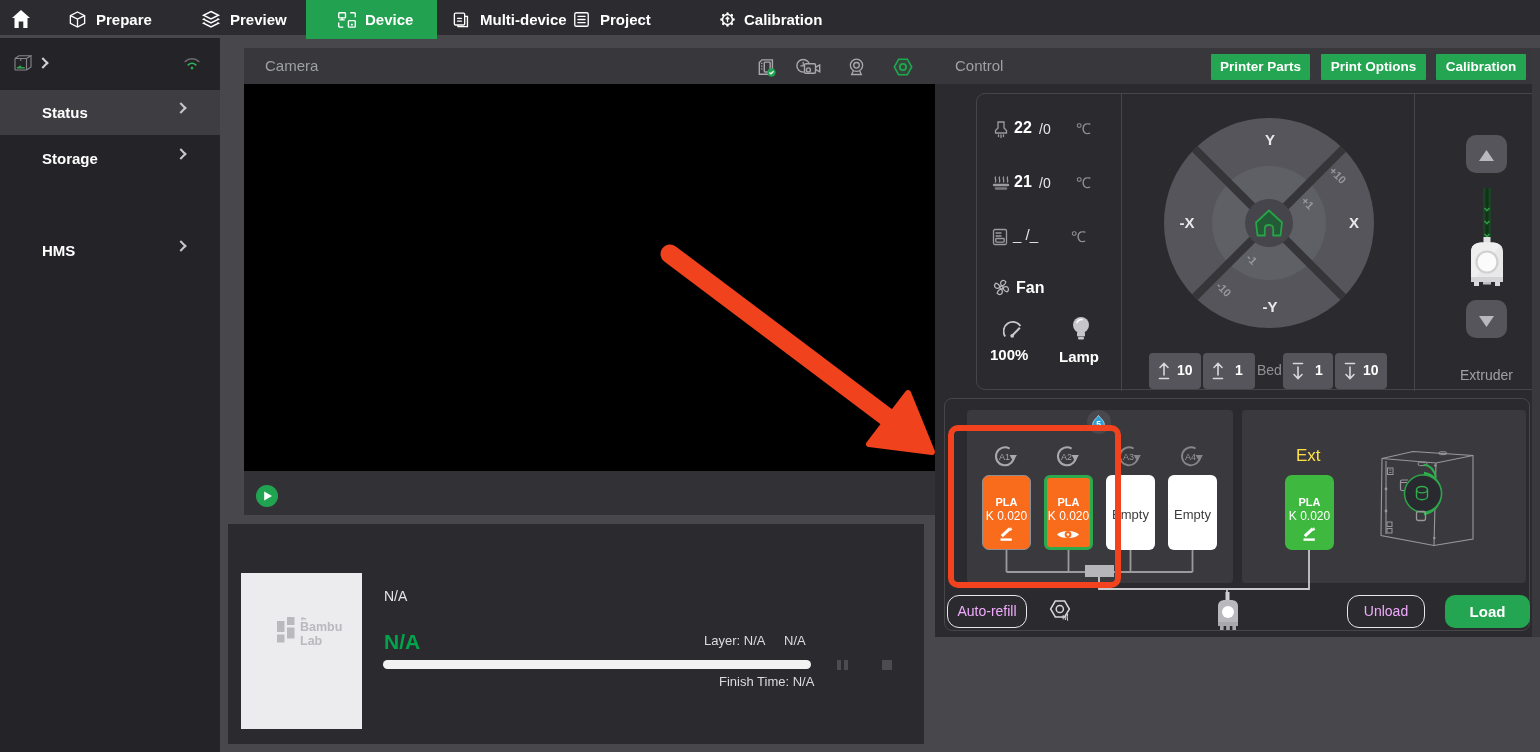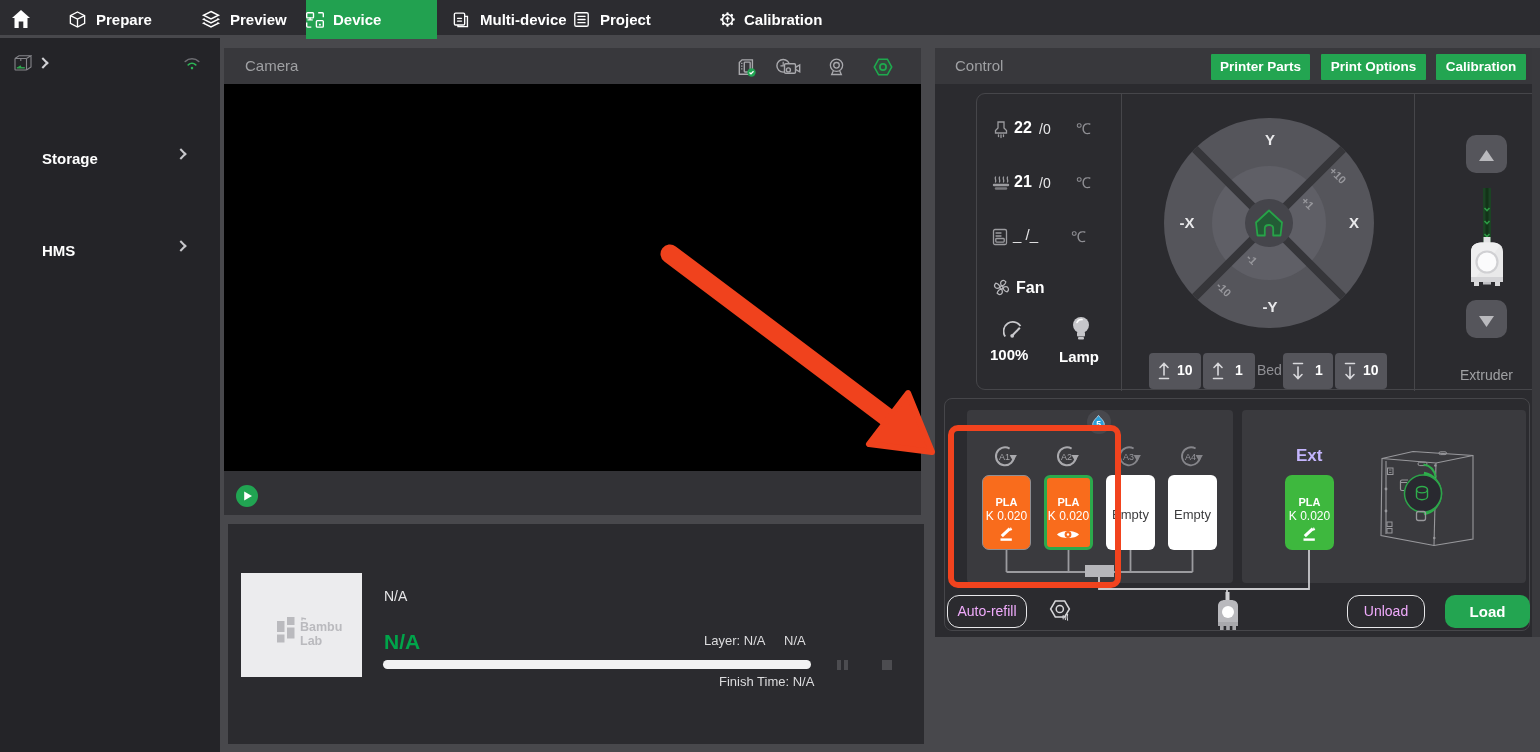--- a/index.html
+++ b/index.html
@@ -44,21 +44,21 @@
       <span>Prepare</span>
   </div>
   <div class="tab" style="left:201px;">
     <svg width="20" height="20" viewBox="0 0 24 24" fill="none" stroke="#fff" stroke-width="1.7">
       <path d="M12 3 L21 7.5 L12 12 L3 7.5 Z"></path>
         <path d="M4.5 11.5 L3 12.3 L12 16.8 L21 12.3 L19.5 11.5"></path>
         <path d="M4.5 16.3 L3 17.1 L12 21.6 L21 17.1 L19.5 16.3"></path>
     </svg>
       <span>Preview</span>
   </div>
-  <div class="tab" id="tab-device" style="left:306px;width:131px;">
+  <div class="tab" id="tab-device" style="left:306px;width:131px;padding-left:32px;">
     <svg width="18" height="16" viewBox="0 0 18 16" fill="none" stroke="#fff" stroke-width="1.4">
       <rect x="0.7" y="0.7" width="6.8" height="5.2" rx="0.8"></rect>
       <path d="M4.1 5.9 L4.1 7.4 M2 7.9 L6.2 7.9" stroke-linecap="round"></path>
       <path d="M12.2 0.7 L16.3 0.7 Q17.3 0.7 17.3 1.7 L17.3 5.2"></path>
       <path d="M0.7 10.4 L0.7 14 Q0.7 15.1 1.7 15.1 L5.3 15.1"></path>
       <rect x="10.4" y="8.6" width="6.9" height="6.5" rx="0.9"></rect>
       <rect x="12.9" y="11.8" width="1.9" height="1.7" fill="#fff" stroke="none"></rect>
     </svg>
       <span>Device</span>
   </div>
@@ -95,24 +95,25 @@
     <path d="M6.8 3.5 L6.8 6"></path>
     <path d="M2.8 12.8 L6.5 10.2 L7.8 12.8 Z" fill="#2ea84f" stroke="none"></path>
     <path d="M2.8 12.8 L10.8 12.8" stroke="#2ea84f" stroke-width="1.4"></path>
   </svg>
   <span class="chev" style="position:absolute;left:39px;top:21px;transform:rotate(45deg);border-color:#d2d2d6;"></span>
   <svg class="abs" style="left:183px;top:18px;" width="18" height="14" viewBox="0 0 24 18">
     <path d="M3 7 A 13 13 0 0 1 21 7" fill="none" stroke="#6e6e73" stroke-width="2.2" stroke-linecap="round"></path>
     <path d="M7 11.5 A 7.5 7.5 0 0 1 17 11.5" fill="none" stroke="#2db456" stroke-width="2.2" stroke-linecap="round"></path>
     <circle cx="12" cy="15.8" r="1.7" fill="#2db456"></circle>
   </svg>
+  <div class="sitem" style="top:52px;background:#3e3e42;">Status<span class="chev"></span></div>
   <div class="sitem" style="top:98px;">Storage<span class="chev"></span></div>
   <div class="sitem" style="top:190px;">HMS<span class="chev"></span></div>
 </div>
-<div id="cam" class="panel" style="left:224px;top:48px;width:697px;height:467px;padding-left:32px;">
+<div id="cam" class="panel" style="left:244px;top:48px;width:697px;height:467px;padding-left:32px;">
   <div class="phead" style="height:36px;line-height:36px;padding-left:21px;">Camera</div>
 
   <svg class="abs" style="left:512px;top:10px;" width="22" height="19" viewBox="0 0 24 21" fill="none" stroke="#a9a9ad" stroke-width="1.5">
     <path d="M6.5 2 L18 2 L18 18 L3.5 18 L3.5 5 Z"></path>
     <rect x="9" y="4.5" width="6.5" height="11" rx="0.8"></rect>
     <path d="M5.5 6 L7 6 M5.5 9 L7 9 M5.5 12 L7 12" stroke-width="1.3"></path>
     <circle cx="17" cy="16" r="4.6" fill="#21a452" stroke="none"></circle>
     <path d="M14.8 16 L16.4 17.6 L19.2 14.6" stroke="#fff" stroke-width="1.4" fill="none"></path>
   </svg>
   <svg class="abs" style="left:551px;top:9px;" width="29" height="20" viewBox="0 0 29 20" fill="none" stroke="#a9a9ad" stroke-width="1.4">
@@ -133,21 +134,21 @@
   </svg>
   <div class="abs" style="left:0;top:36px;width:697px;height:387px;background:#000;"></div>
   <div class="abs" style="left:0;top:423px;width:697px;height:44px;background:#323236;">
     <svg class="abs" style="left:12px;top:14px;" width="22" height="22" viewBox="0 0 22 22">
       <circle cx="11" cy="11" r="11" fill="#21a452"></circle>
       <path d="M8.2 6.5 L16 11 L8.2 15.5 Z" fill="#fff"></path>
     </svg>
   </div>
 </div>
 <div id="prog" class="panel" style="left:228px;top:524px;width:696px;height:220px;">
-  <div class="abs" style="left:13px;top:49px;width:121px;height:104px;background:#ececee;">
+  <div class="abs" style="left:13px;top:49px;width:121px;height:156px;background:#ececee;">
     <svg class="abs" style="left:36px;top:44px;" width="74" height="32" viewBox="0 0 74 32">
       <g fill="#bababe">
         <rect x="0" y="4" width="7.5" height="11"></rect>
           <rect x="10" y="0" width="7.5" height="8"></rect>
         <rect x="10" y="10.5" width="7.5" height="11"></rect>
           <rect x="0" y="17.5" width="7.5" height="8"></rect>
       </g>
       <text x="23" y="14" font-size="12.5" font-weight="bold" fill="#bababe" font-family="Liberation Sans">Bambu</text>
       <text x="23" y="28" font-size="12.5" font-weight="bold" fill="#bababe" font-family="Liberation Sans">Lab</text>
       <path d="M25 3.5 L25 1 L29 2" fill="none" stroke="#bababe" stroke-width="1.3"></path>
@@ -355,21 +356,21 @@
     <svg class="abs" style="left:111px;top:130px;" width="24" height="11" viewBox="0 0 24 11">
       <path d="M1 5.5 C5 0.8 19 0.8 23 5.5 C19 10.2 5 10.2 1 5.5 Z" fill="#fff"></path>
       <circle cx="12" cy="5.5" r="3.4" fill="#f96c1c"></circle>
       <circle cx="12" cy="5.5" r="1.2" fill="#fff"></circle>
     </svg>
     <div class="abs" style="left:161px;top:76px;width:49px;height:75px;background:#fff;border-radius:6px;"></div>
     <div class="abs" style="left:161px;top:108px;width:49px;text-align:center;font-size:13px;color:#3c3c3e;">Empty</div>
     <div class="abs" style="left:223px;top:76px;width:49px;height:75px;background:#fff;border-radius:6px;"></div>
     <div class="abs" style="left:223px;top:108px;width:49px;text-align:center;font-size:13px;color:#3c3c3e;">Empty</div>
 
-    <div class="abs" style="left:351px;top:47px;font-size:17px;font-weight:700;color:#c4b5fd;">Ext</div>
+    <div class="abs" style="left:351px;top:47px;font-size:17px;font-weight:400;color:#fde047;">Ext</div>
     <div class="abs" style="left:340px;top:76px;width:49px;height:75px;background:#3eb83e;border-radius:7px;"></div>
     <div class="abs" style="left:340px;top:97px;width:49px;text-align:center;font-size:11px;font-weight:700;color:#fff;">PLA</div>
     <div class="abs" style="left:340px;top:110px;width:49px;text-align:center;font-size:12px;color:#fff;">K 0.020</div>
     <svg class="abs" style="left:357px;top:127px;" width="15" height="15" viewBox="0 0 15 15" stroke="#fff" fill="none">
       <path d="M2.8 10.2 L10.8 2.6" stroke-width="3"></path>
       <path d="M11.8 0.9 L13.3 3.9 L10 5 Z" fill="#fff" stroke="none"></path>
       <path d="M1.5 13.6 L12.8 13.6" stroke-width="2.4"></path>
     </svg>
 
     <svg class="abs" style="left:433px;top:50px;" width="100" height="100" viewBox="0 0 100 100" fill="none" stroke="#98989c" stroke-width="1.1">

